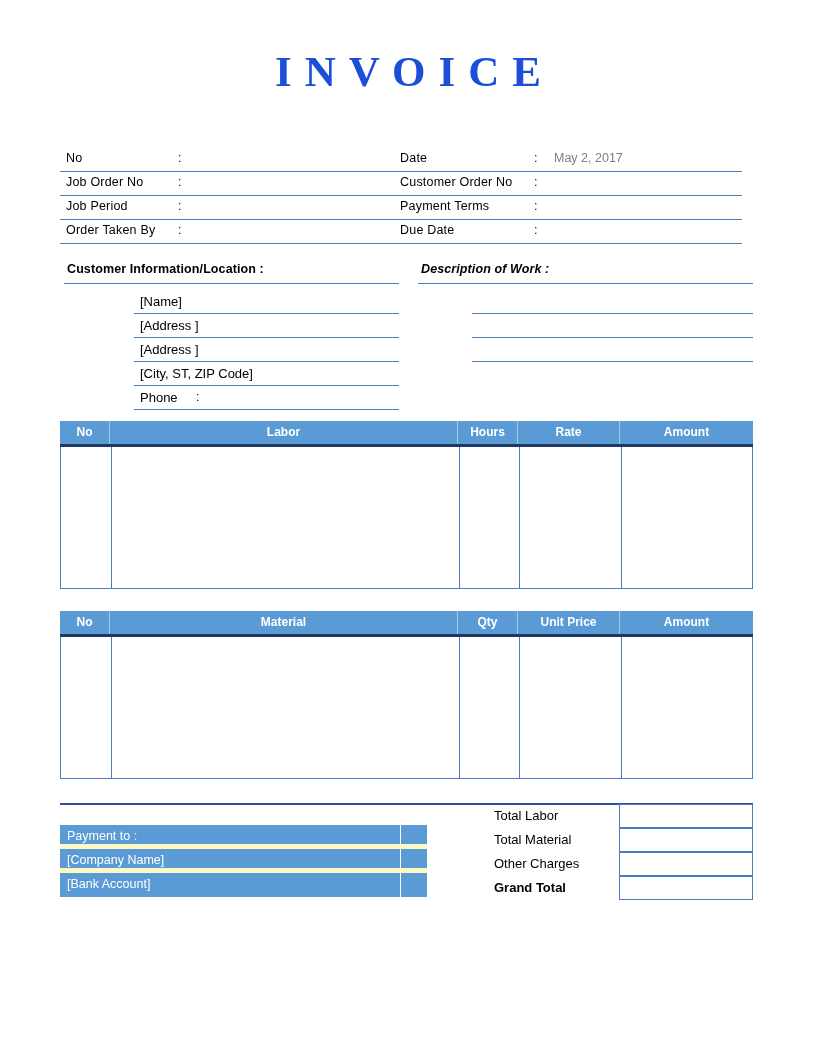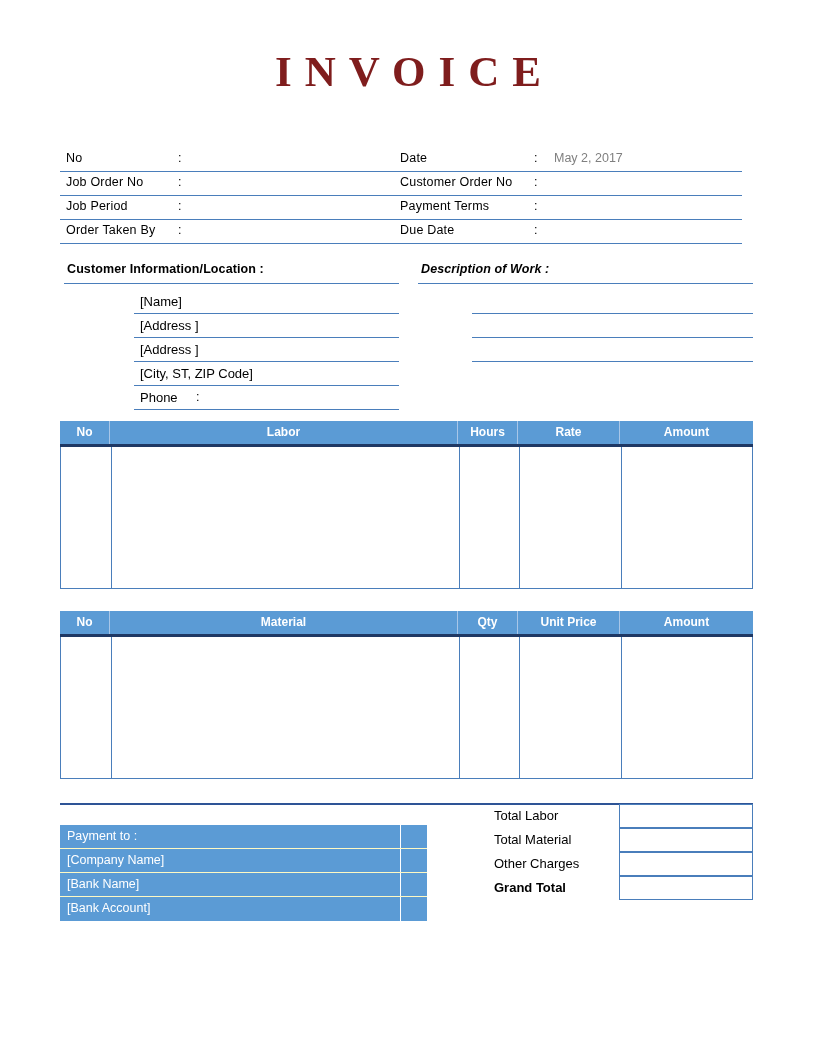--- a/index.html
+++ b/index.html
@@ -27,21 +27,21 @@
     position: absolute;
     left: 0;
     top: 46px;
     width: 816px;
     text-align: center;
     font-family: "Liberation Serif", serif;
     font-size: 43px;
     font-weight: 700;
     letter-spacing: 13px;
     text-indent: 13px;
-    color: #7f1d1d;
+    color: #1d4ed8;
     line-height: 52px;
   }
 
   
   .meta {
     position: absolute;
     left: 60px;
     top: 148px;
     width: 693px;
     height: 96px;
@@ -199,21 +199,21 @@
   .payment {
     position: absolute;
     left: 60px;
     top: 825px;
     width: 367px;
     background: #5b9bd5;
   }
   .pay-row {
     position: relative;
     height: 24px;
-    border-bottom: 1px solid #fef9c3;
+    border-bottom: 5px solid #fef9c3;
     box-sizing: border-box;
   }
   .pay-row:last-child { border-bottom: none; }
   .pay-row .ptxt {
     position: absolute;
     left: 7px;
     top: 4px;
     font-size: 12.5px;
     color: #ffffff;
     white-space: nowrap;
@@ -384,24 +384,20 @@
   <div class="payment">
     <div class="pay-row">
       <span class="ptxt">Payment to :</span>
       <span class="pdiv"></span>
     </div>
     <div class="pay-row">
       <span class="ptxt">[Company Name]</span>
       <span class="pdiv"></span>
     </div>
     <div class="pay-row">
-      <span class="ptxt">[Bank Name]</span>
-      <span class="pdiv"></span>
-    </div>
-    <div class="pay-row">
       <span class="ptxt">[Bank Account]</span>
       <span class="pdiv"></span>
     </div>
   </div>
 
   <div class="totals">
     <div class="tot-row">
       <span class="tot-label">Total Labor</span>
       <span class="tot-box"></span>
     </div>

